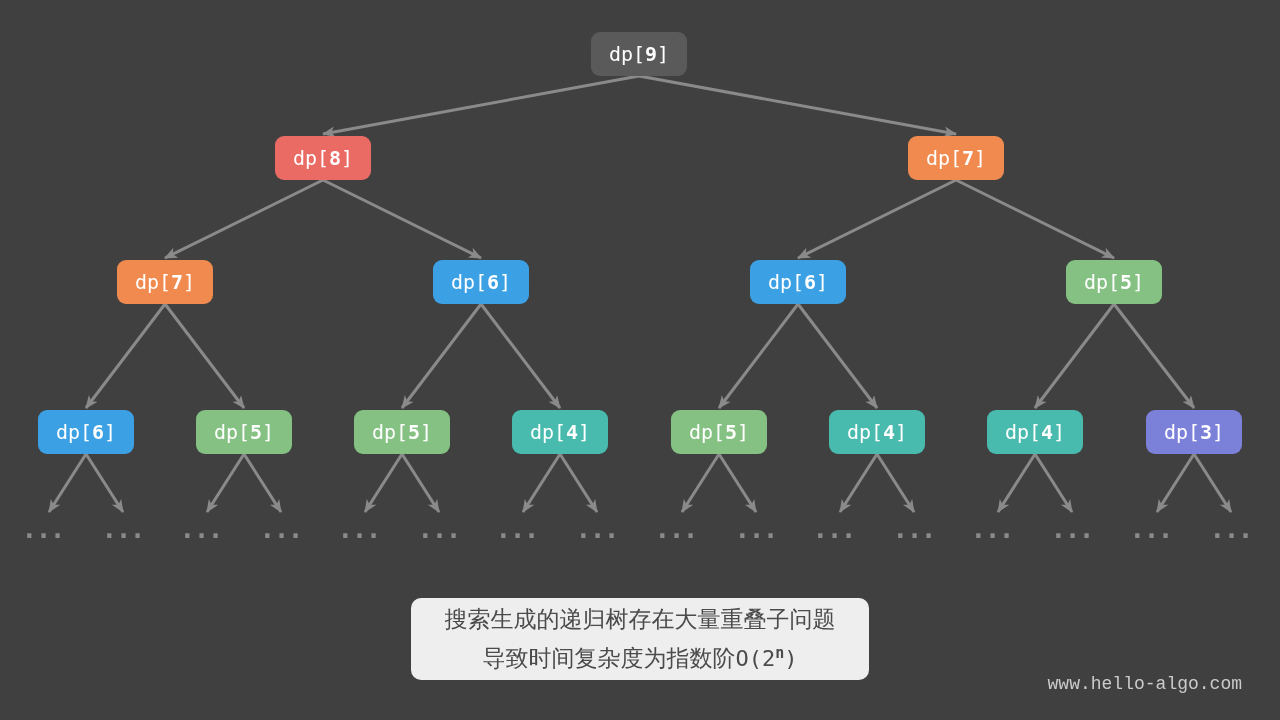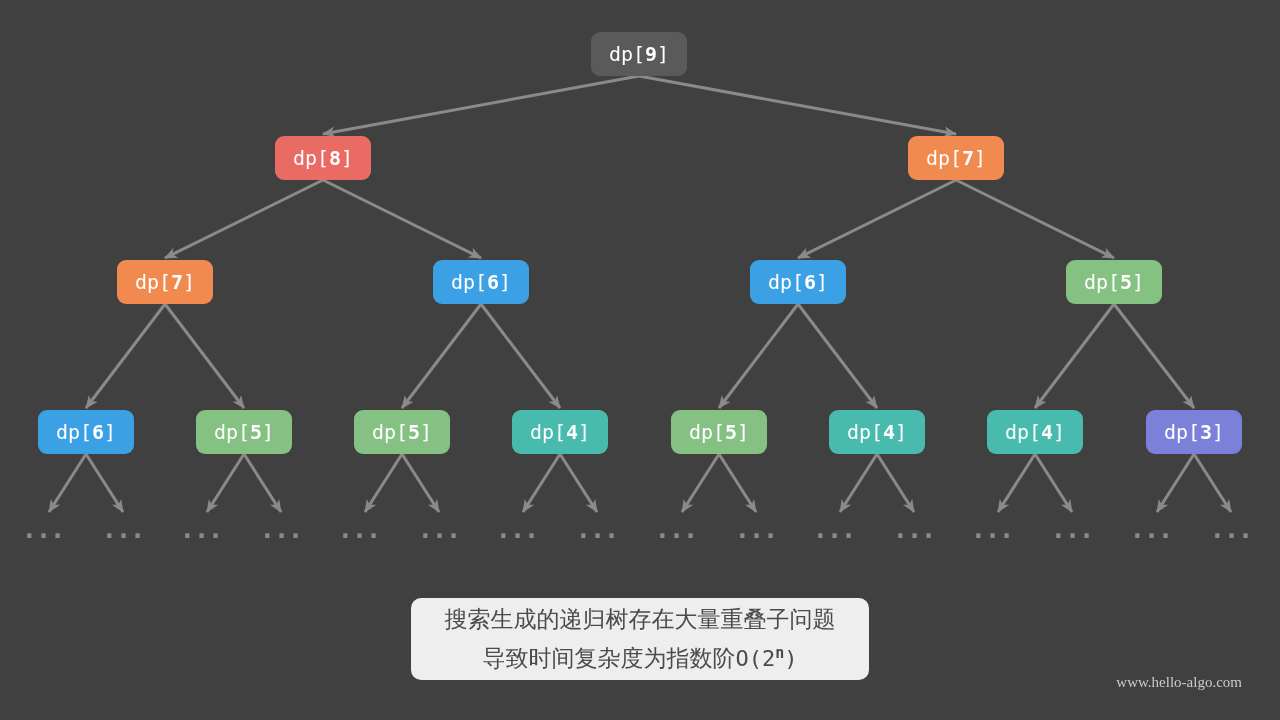--- a/index.html
+++ b/index.html
@@ -27,21 +27,21 @@
     display:flex; flex-direction:column; align-items:center; justify-content:center;
     color:#4b4b4b; font-size:23px; line-height:34px;
     font-family:"Liberation Sans","DejaVu Sans",sans-serif;
   }
   .caption .formula {
     font-family:"DejaVu Sans Mono", monospace; font-size:22px;
   }
   .caption .formula sup { font-weight:700; font-size:15px; }
   .watermark {
     position:absolute; right:38px; top:674px;
-    font-family:Liberation Serif, serif; font-size:15px; color:#cbcbcb;
+    font-family:Liberation Mono, monospace; font-size:18px; color:#cbcbcb;
   }
 </style>
 </head>
 <body>
 
 <div class="stage">
   <svg id="edge-layer" xmlns="http://www.w3.org/2000/svg">
     <defs>
       <marker id="arrowhead" markerUnits="userSpaceOnUse" markerWidth="14" markerHeight="12" refX="12" refY="5.5" orient="auto">
         <path id="arrowhead-path" d="M0,0 L13,5.5 L0,11 L3.5,5.5 Z" fill="#8A8A8A"></path>

